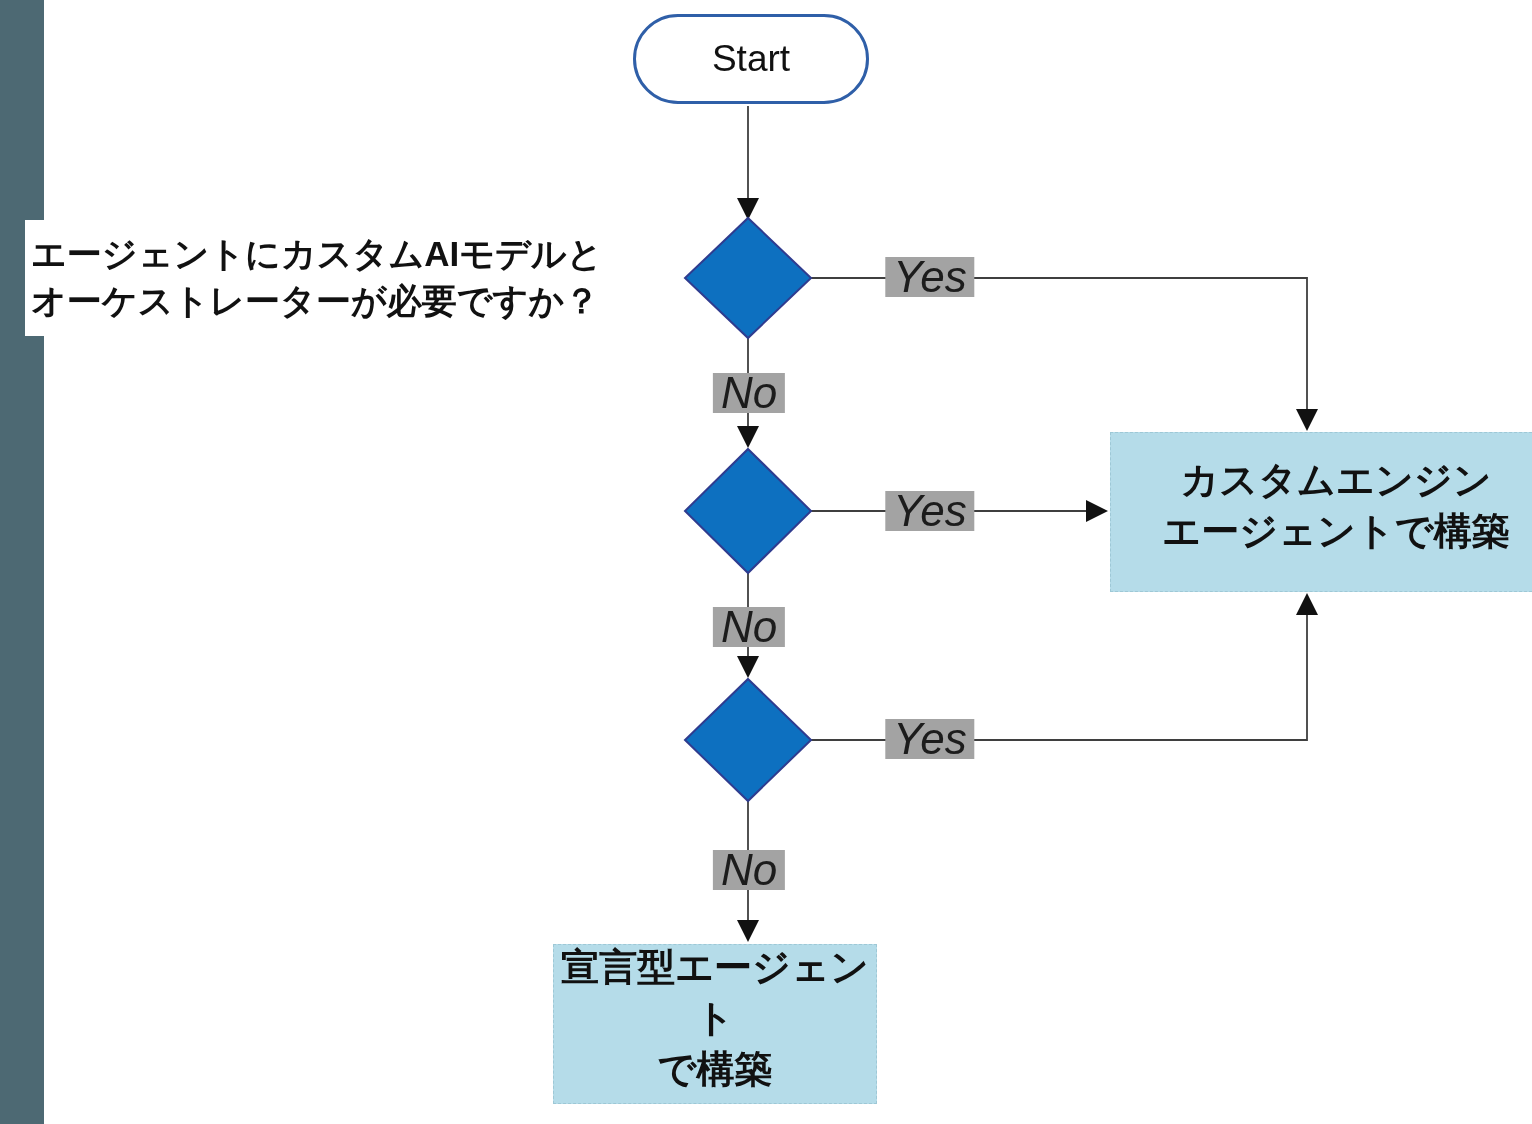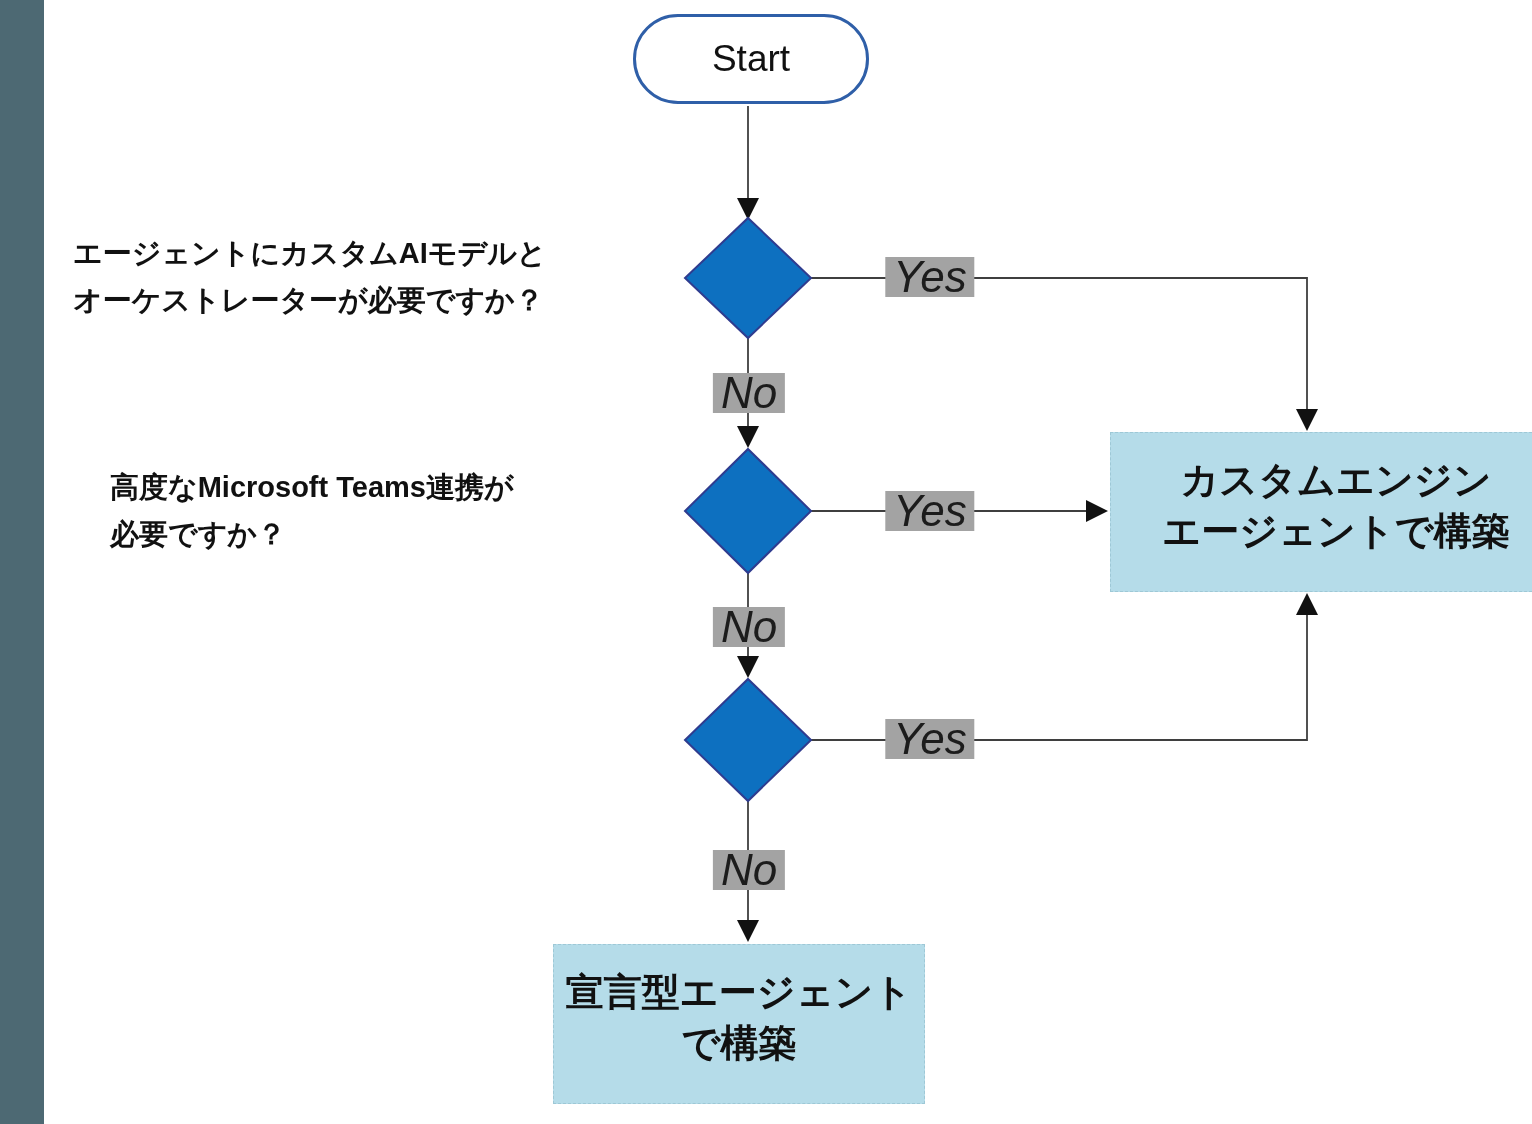--- a/index.html
+++ b/index.html
@@ -21,36 +21,36 @@
   }
   .node-start{
     position:absolute;left:633px;top:14px;width:236px;height:90px;
     border:3px solid var(--start-border,#2F5FA8);
     border-radius:47px;background:#ffffff;
     display:flex;align-items:center;justify-content:center;
     font-size:37px;color:#111;z-index:3;box-sizing:border-box;
   }
   .question{
     position:absolute;z-index:3;background:#ffffff;
-    font-weight:700;font-size:29px;line-height:47px;
-    white-space:pre-line;color:#111;margin-left:42px;
+    font-weight:700;font-size:35px;line-height:47px;
+    white-space:pre-line;color:#111;
   }
   .question.q1{left:25px;top:220px;padding:10px 16px 12px 6px;}
   .question.q2{left:62px;top:452px;padding:12px 16px 12px 6px;}
   .question.q3{left:25px;top:656px;padding:10px 16px 12px 6px;}
   .result-box{
     position:absolute;z-index:3;box-sizing:border-box;
     background:var(--result-box-fill,#B5DCE9);
     border:1px dashed var(--result-box-border,#9EC8D6);
     display:flex;align-items:center;justify-content:center;
     text-align:center;font-weight:700;font-size:38px;line-height:51px;
     white-space:pre-line;color:#111;padding-bottom:12px;
   }
   .result-box.custom-engine{left:1110px;top:432px;width:452px;height:160px;}
-  .result-box.declarative{left:553px;top:944px;width:372px;height:160px;text-align:center;}
+  .result-box.declarative{left:553px;top:944px;width:324px;height:160px;text-align:center;}
   .edge-label{
     position:absolute;z-index:4;transform:translate(-50%,-50%);
     background:#a3a3a3;padding:0 8px;font-size:44px;color:#1c1c1c;
     line-height:40px;
     font-style:italic;
   }
 </style>
 </head>
 <body>
 
@@ -85,22 +85,20 @@
     <polygon points="748,449 811,511 748,573 685,511" fill="#0D70C0" stroke="#2F3C8F" stroke-width="2"></polygon>
     <polygon points="748,679 811,740 748,801 685,740" fill="#0D70C0" stroke="#2F3C8F" stroke-width="2"></polygon>
   </svg>
 
   <div class="node-start">
     <span>Start</span>
   </div>
 
   <div class="question q1">エージェントにカスタムAIモデルと
 オーケストレーターが必要ですか？</div>
-  <div class="question q2">高度なMicrosoft Teams連携が
-必要ですか？</div>
 
   <div class="result-box custom-engine">カスタムエンジン
 エージェントで構築</div>
   <div class="result-box declarative">宣言型エージェント
 で構築</div>
 
   <span class="edge-label" style="left:930px;top:277px;">Yes</span>
   <span class="edge-label" style="left:930px;top:511px;">Yes</span>
   <span class="edge-label" style="left:930px;top:739px;">Yes</span>
   <span class="edge-label" style="left:749px;top:393px;">No</span>

